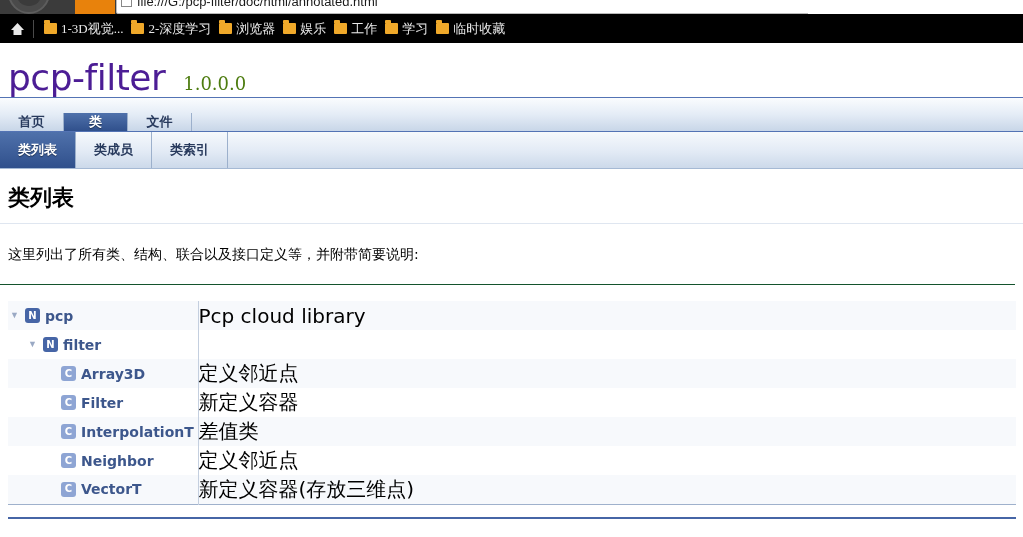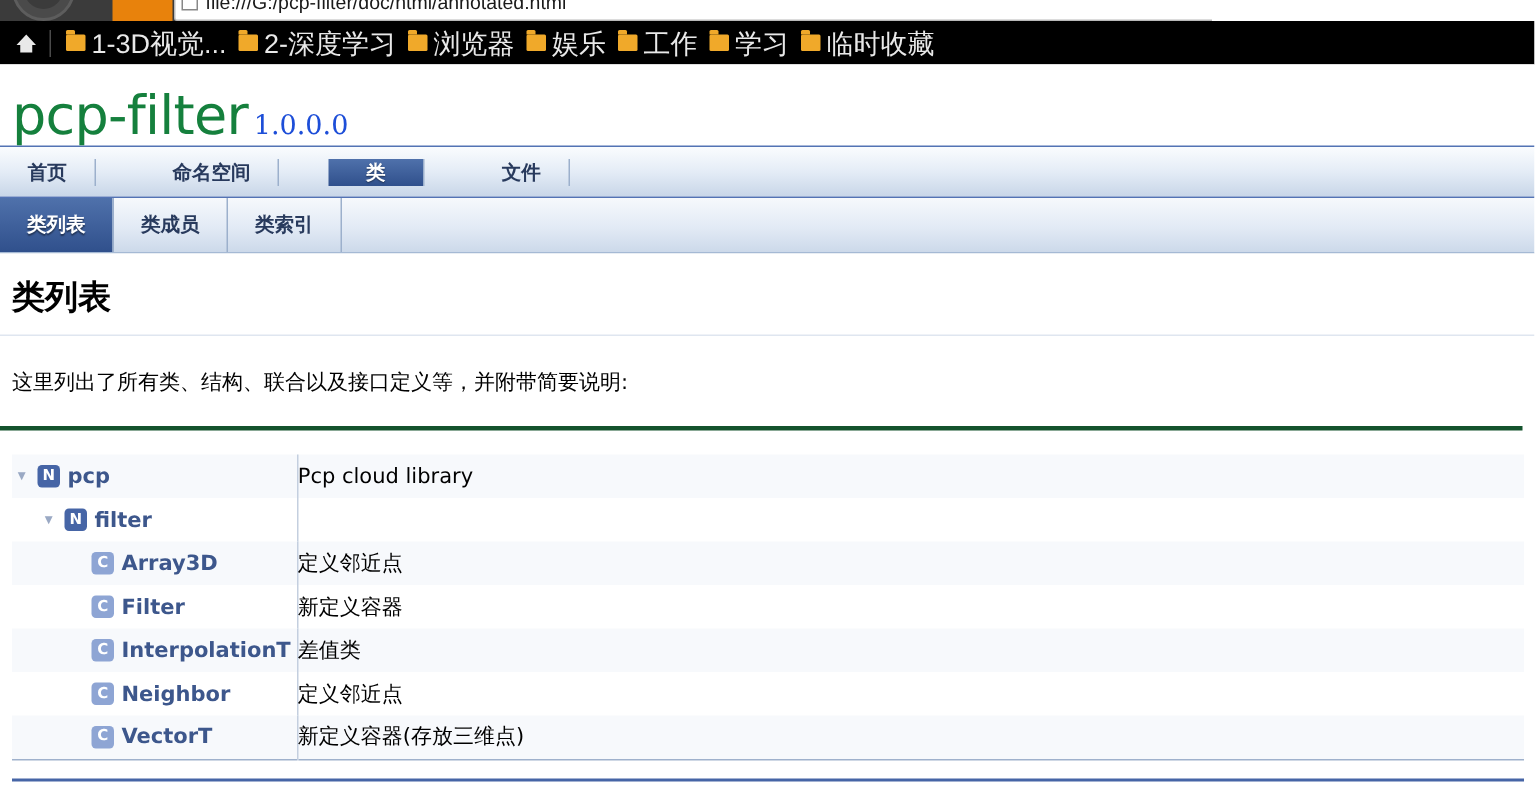--- a/index.html
+++ b/index.html
@@ -110,60 +110,59 @@
   }
   .bm-folder::before {
     content: "";
     position: absolute;
     left: 0; top: -3px;
     width: 6px; height: 3px;
     background: #f0a92a;
     border-radius: 1px 1px 0 0;
   }
   .bm-label {
-    font-size: 18px;
+    font-size: 13px;
     color: #e9e9e9;
-    font-family: Liberation Sans, sans-serif;
+    font-family: Liberation Serif, serif;
   }
 
   
   .doxy-page {
     width: 1023px;
     background: #ffffff;
   }
   .titlearea {
     height: 54px;
     background: #ffffff;
     display: flex;
     align-items: baseline;
     padding: 14px 0 0 8px;
   }
   .projectname {
     font-size: 36px;
     font-weight: normal;
-    color: #15803d;
+    color: #4c1d95;
     font-family: "DejaVu Sans", "Liberation Sans", sans-serif;
     letter-spacing: -0.5px;
   }
   .projectnumber {
     font-size: 18px;
-    color: #1d4ed8;
-    margin-left: 4px;
+    color: #4d7c0f;
+    margin-left: 18px;
     font-family: "DejaVu Serif", serif;
   }
 
   
   .tabs-main {
     height: 35px;
     background: linear-gradient(to bottom, #fafcfe 0%, #e4ecf6 50%, #c8d6e8 100%);
     border-top: 1px solid #5373b4;
     border-bottom: 1px solid #5373b4;
     display: flex;
-    align-items: center;
-    gap: 33px;
+    align-items: flex-end;
   }
   .tabs-sub {
     height: 37px;
     background: linear-gradient(to bottom, #f6f9fc 0%, #e2eaf5 55%, #ccd9ea 100%);
     border-bottom: 1px solid #a5b9d4;
     display: flex;
     align-items: stretch;
   }
   .tab {
     display: flex;
@@ -200,21 +199,21 @@
     font-size: 22px;
     font-weight: bold;
     color: #000000;
     font-family: "DejaVu Sans", "Liberation Sans", sans-serif;
   }
   .contents-desc {
     padding: 22px 0 20px 8px;
     font-size: 14px;
     color: #000000;
     font-family: "DejaVu Sans", "Liberation Sans", sans-serif;
-    border-bottom: 3px solid #14532d;
+    border-bottom: 1px solid #14532d;
     margin: 0 8px 0 0;
   }
 
   
   .directory {
     width: 1008px;
     margin: 16px 0 0 8px;
     border-collapse: collapse;
     border-bottom: 1px solid #9fb1cc;
   }
@@ -223,21 +222,21 @@
   .directory tr.odd  { background: #ffffff; }
   .directory td { padding: 0; vertical-align: middle; }
   .cell-entry {
     width: 190px;
     border-right: 1px solid #c4cfdf;
     padding-left: 6px;
     white-space: nowrap;
   }
   .cell-desc {
     padding-left: 6px;
-    font-size: 14px;
+    font-size: 20px;
     color: #000000;
     font-family: "DejaVu Sans", "Liberation Sans", sans-serif;
     white-space: nowrap;
   }
   .entry-inner {
     display: flex;
     align-items: center;
     gap: 5px;
   }
   .arrow {
@@ -338,21 +337,20 @@
 
 <div class="doxy-page">
 
   <div class="titlearea">
     <span class="projectname">pcp-filter</span>
     <span class="projectnumber">1.0.0.0</span>
   </div>
 
   <div class="tabs-main">
     <div class="tab">首页</div>
-    <div class="tab">命名空间</div>
     <div class="tab active">类</div>
     <div class="tab">文件</div>
     <div class="tab tab-filler"></div>
   </div>
 
   <div class="tabs-sub">
     <div class="tab active">类列表</div>
     <div class="tab">类成员</div>
     <div class="tab">类索引</div>
     <div class="tab tab-filler"></div>

